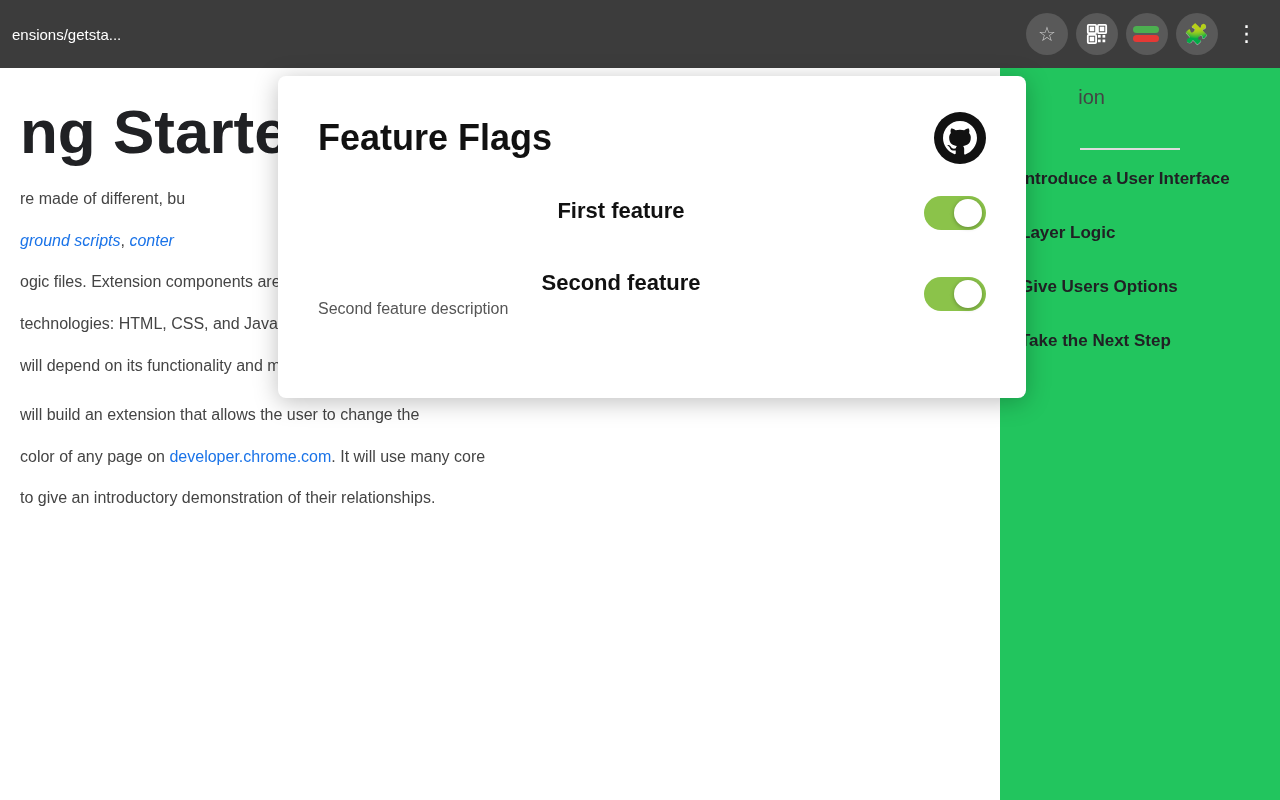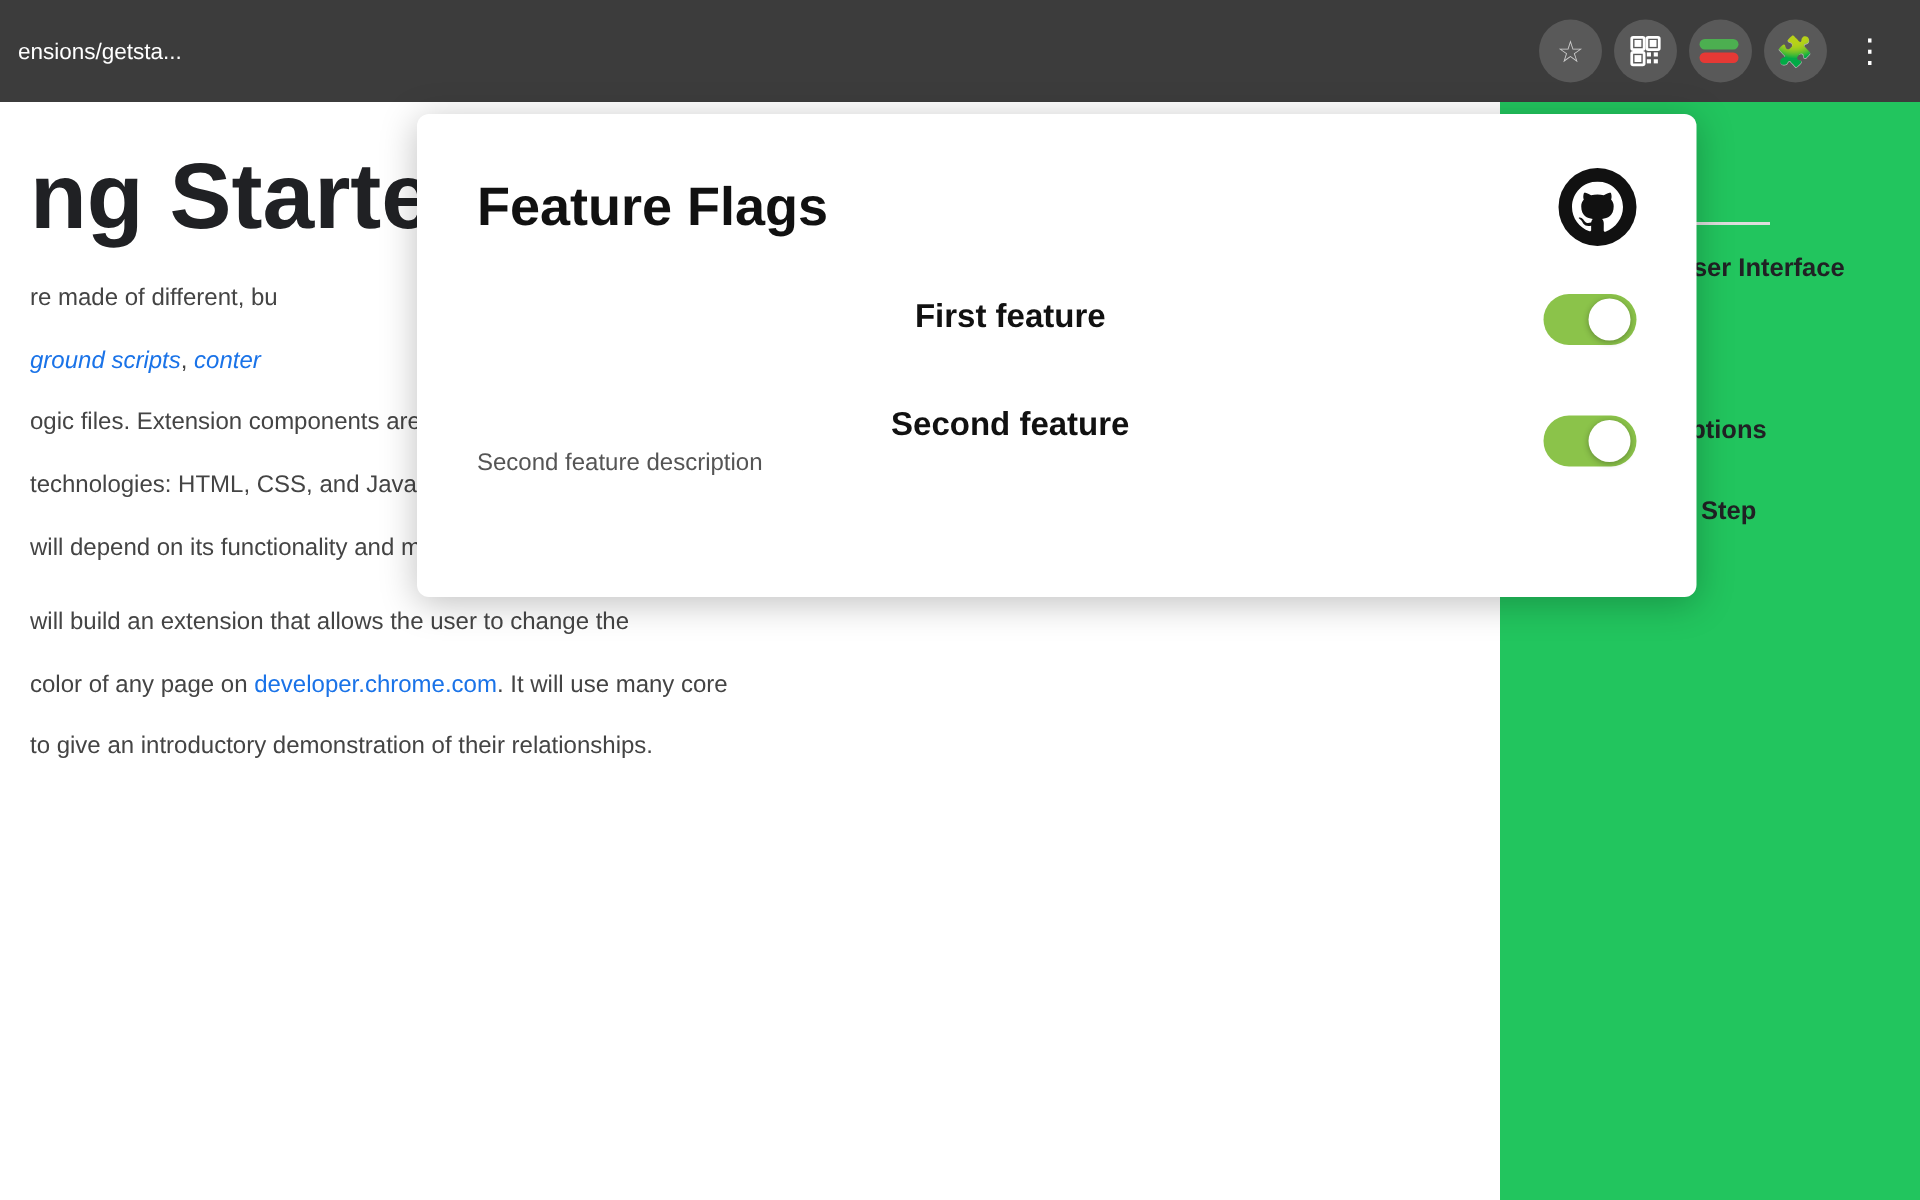--- a/index.html
+++ b/index.html
@@ -224,21 +224,21 @@
       width: 1280px;
       height: 732px;
       z-index: 20;
       pointer-events: none;
     }
 
     .popup-container {
       position: absolute;
       top: 8px;
       left: 278px;
-      width: 853px;
+      width: 748px;
       background: #fff;
       border-radius: 8px;
       box-shadow: 0 4px 24px rgba(0,0,0,0.25);
       padding: 36px 40px 40px 40px;
       pointer-events: all;
     }
 
     .popup-header {
       display: flex;
       align-items: center;

